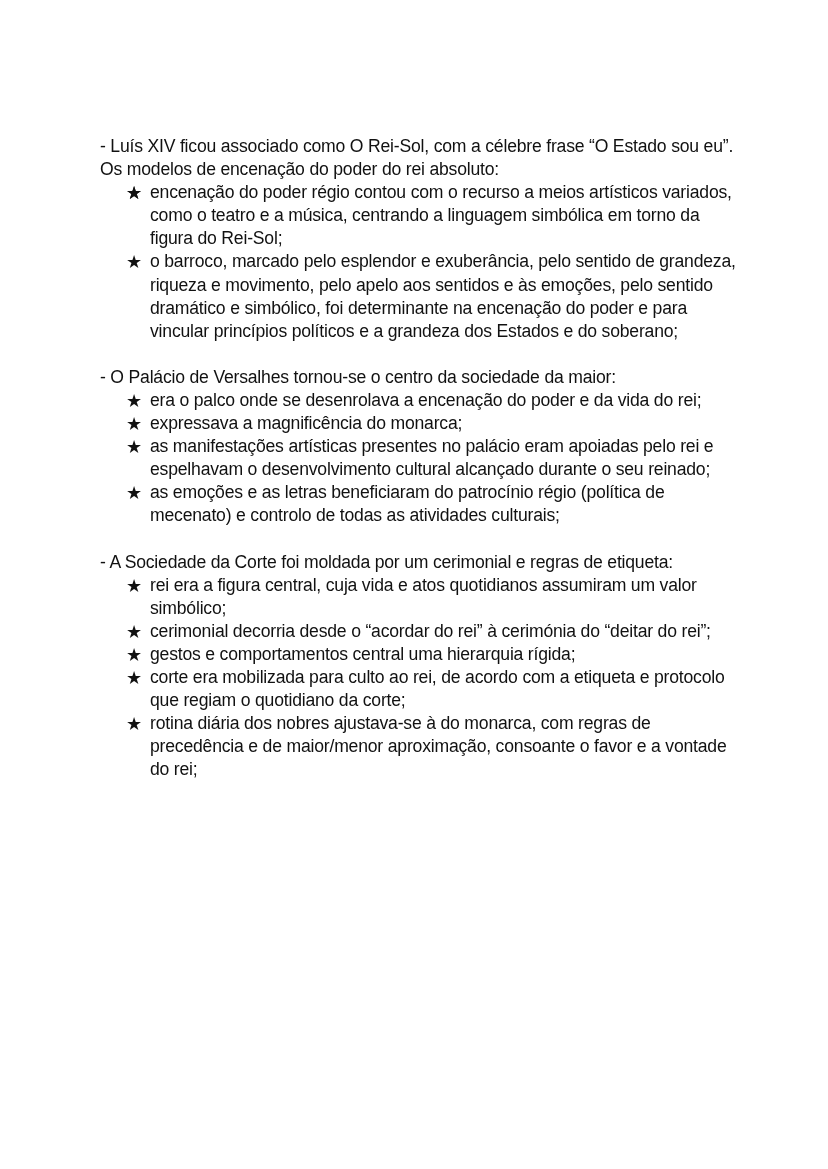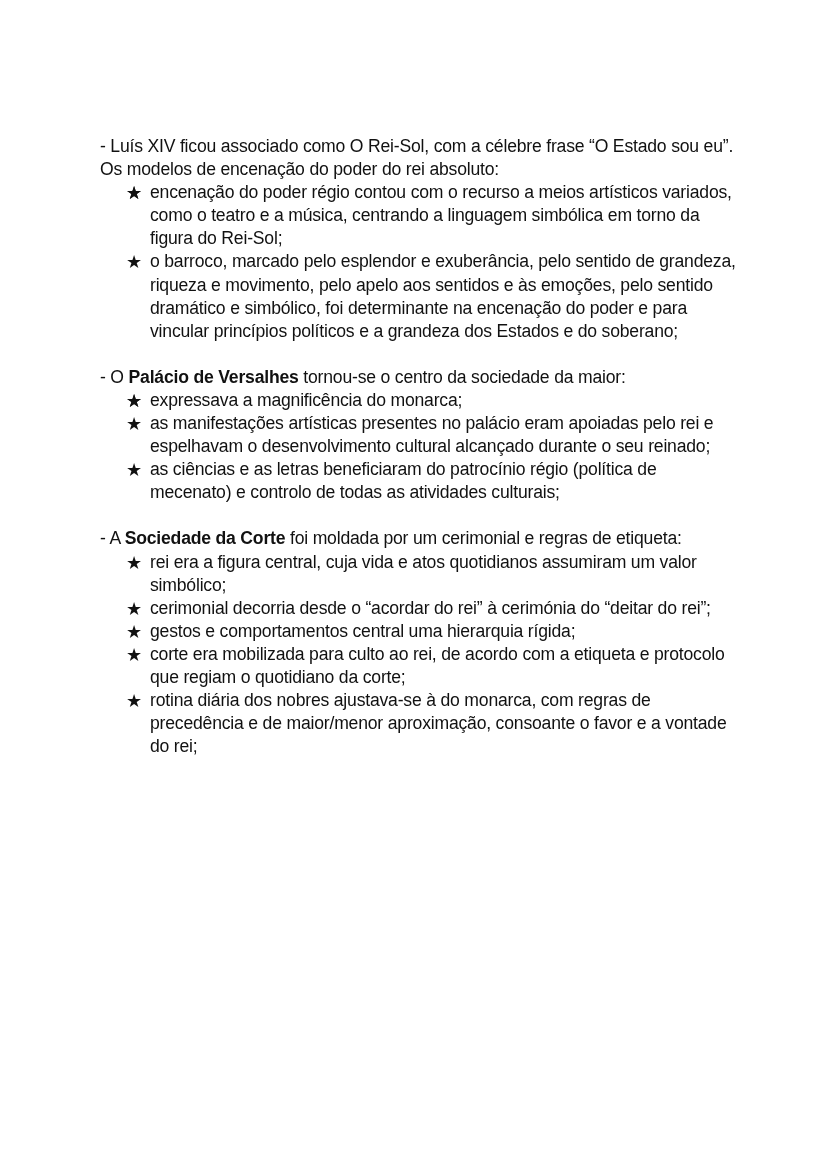--- a/index.html
+++ b/index.html
@@ -6,21 +6,21 @@
     body { width: 828px; height: 1169px; position: relative; overflow: hidden; }
     .page {
       position: absolute; left: 100px; top: 99px; width: 640px;
       font-family: "Liberation Sans", sans-serif;
       font-size: 17.6px; line-height: 23.1px; color: #111111;
       letter-spacing: -0.2px;
       margin-top: 36px;
     }
     .section { margin: 0 0 23px 0; }
     .intro { margin: 0; }
-    .intro b { font-weight: bold; }
+    .intro b { font-weight: normal; }
     ul.bullets { list-style: none; margin: 0; padding: 0; }
     ul.bullets li { position: relative; padding-left: 50px; margin: 0; }
     ul.bullets li .star {
       position: absolute; left: 26px; top: 0; font-size: 18px; line-height: 23px;
       font-family: "DejaVu Sans", sans-serif; color: #111;
     }
   </style>
 </head>
 <body>
 
@@ -31,24 +31,24 @@
     <ul class="bullets">
       <li><span class="star">★</span></li>
       <li><span class="star">★</span><span>encenação do poder régio contou com o recurso a meios artísticos variados, como o teatro e a música, centrando a linguagem simbólica em torno da figura do Rei-Sol;</span></li>
       <li><span class="star">★</span><span>o barroco, marcado pelo esplendor e exuberância, pelo sentido de grandeza, riqueza e movimento, pelo apelo aos sentidos e às emoções, pelo sentido dramático e simbólico, foi determinante na encenação do poder e para vincular princípios políticos e a grandeza dos Estados e do soberano;</span></li>
     </ul>
   </div>
 
   <div class="section">
     <p class="intro"><span>- O </span><b>Palácio de Versalhes</b><span> tornou-se o centro da sociedade da maior:</span></p>
     <ul class="bullets">
-      <li><span class="star">★</span></li>
+      <li><span class="star">★</span><span>era o palco onde se desenrolava a encenação do poder e da vida do rei;</span></li>
       <li><span class="star">★</span><span>expressava a magnificência do monarca;</span></li>
       <li><span class="star">★</span><span>as manifestações artísticas presentes no palácio eram apoiadas pelo rei e espelhavam o desenvolvimento cultural alcançado durante o seu reinado;</span></li>
-      <li><span class="star">★</span><span>as ciências e as letras beneficiaram do patrocínio régio (política de mecenato) e controlo de todas as atividades culturais;</span></li>
+      <li><span class="star">★</span><span>as emoções e as letras beneficiaram do patrocínio régio (política de mecenato) e controlo de todas as atividades culturais;</span></li>
     </ul>
   </div>
 
   <div class="section">
     <p class="intro"><span>- A </span><b>Sociedade da Corte</b><span> foi moldada por um cerimonial e regras de etiqueta:</span></p>
     <ul class="bullets">
       <li><span class="star">★</span><span>rei era a figura central, cuja vida e atos quotidianos assumiram um valor simbólico;</span></li>
       <li><span class="star">★</span><span>cerimonial decorria desde o “acordar do rei” à cerimónia do “deitar do rei”;</span></li>
       <li><span class="star">★</span><span>gestos e comportamentos central uma hierarquia rígida;</span></li>
       <li><span class="star">★</span><span>corte era mobilizada para culto ao rei, de acordo com a etiqueta e protocolo que regiam o quotidiano da corte;</span></li>

